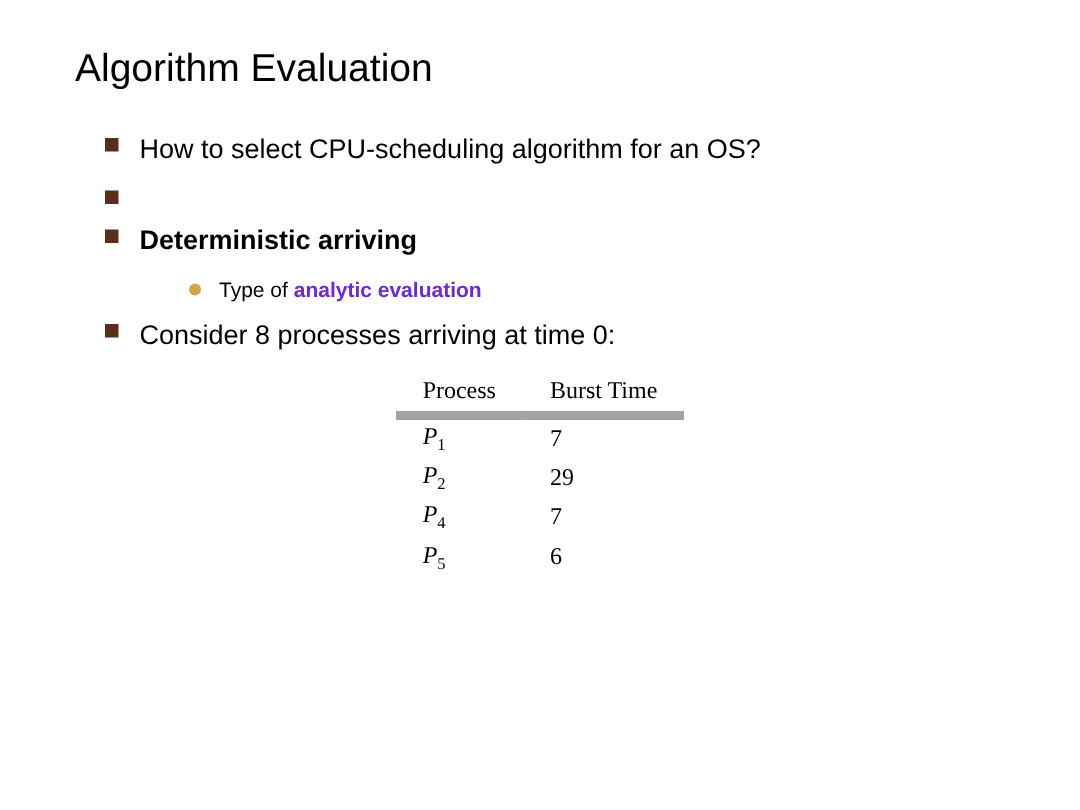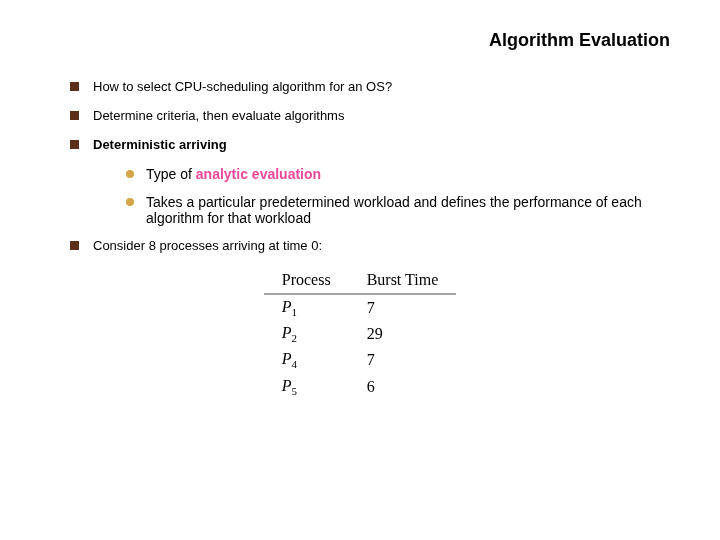--- a/index.html
+++ b/index.html
@@ -6,34 +6,34 @@
     body {
       width: 720px;
       height: 540px;
       background: #ffffff;
       font-family: Arial, Helvetica, sans-serif;
       color: #000000;
       padding: 30px 50px 0 50px;
       position: relative;
     }
     .title {
-      text-align: right;
-      font-size: 18px;
-      font-weight: bold;
+      text-align: left;
+      font-size: 26px;
+      font-weight: normal;
       margin-bottom: 28px;
     }
     .bullet-list {
       list-style: none;
       padding-left: 20px;
     }
     .bullet-item {
       display: flex;
       align-items: flex-start;
       margin-bottom: 14px;
-      font-size: 13px;
+      font-size: 18px;
     }
     .square-bullet {
       display: inline-block;
       width: 9px;
       height: 9px;
       background: #5a2e1a;
       flex-shrink: 0;
       margin-top: 3px;
       margin-right: 14px;
     }
@@ -52,72 +52,67 @@
       display: inline-block;
       width: 8px;
       height: 8px;
       background: #d4a648;
       border-radius: 50%;
       flex-shrink: 0;
       margin-top: 4px;
       margin-right: 12px;
     }
     .bold { font-weight: bold; }
-    .blue { color: #ec4899; }
+    .blue { color: #6d28d9; }
     .table-wrap {
       display: flex;
       justify-content: center;
       margin-top: 10px;
     }
     table {
       border-collapse: collapse;
       font-family: "Times New Roman", Times, serif;
       font-size: 16px;
     }
     th {
       font-weight: normal;
       padding: 4px 18px 4px 18px;
-      border-bottom: 2px solid #a3a3a3;
+      border-bottom: 6px solid #a3a3a3;
       text-align: center;
     }
     td {
       padding: 3px 18px;
     }
     td.pcol { font-style: italic; }
     td.pcol .sub { font-size: 11px; vertical-align: sub; font-style: normal; }
   </style>
 </head>
 <body>
 
 <h1 class="title">Algorithm Evaluation</h1>
 
 <ul class="bullet-list">
   <li class="bullet-item">
     <span class="square-bullet"></span>
     <span>How to select CPU-scheduling algorithm for an OS?</span>
   </li>
   <li class="bullet-item">
     <span class="square-bullet"></span>
-    <span>Determine criteria, then evaluate algorithms</span>
   </li>
   <li>
     <div class="bullet-item">
       <span class="square-bullet"></span>
       <span class="bold">Deterministic arriving</span>
     </div>
     <ul class="sub-list">
       <li class="sub-item">
         <span class="circle-bullet"></span>
         <span>
           <span>Type of </span><span class="bold blue">analytic evaluation</span>
         </span>
-      </li>
-      <li class="sub-item">
-        <span class="circle-bullet"></span>
-        <span>Takes a particular predetermined workload and defines the performance of each algorithm  for that workload</span>
       </li>
     </ul>
   </li>
   <li class="bullet-item">
     <span class="square-bullet"></span>
     <span>Consider 8 processes arriving at time 0:</span>
   </li>
 </ul>
 
 <div class="table-wrap">

